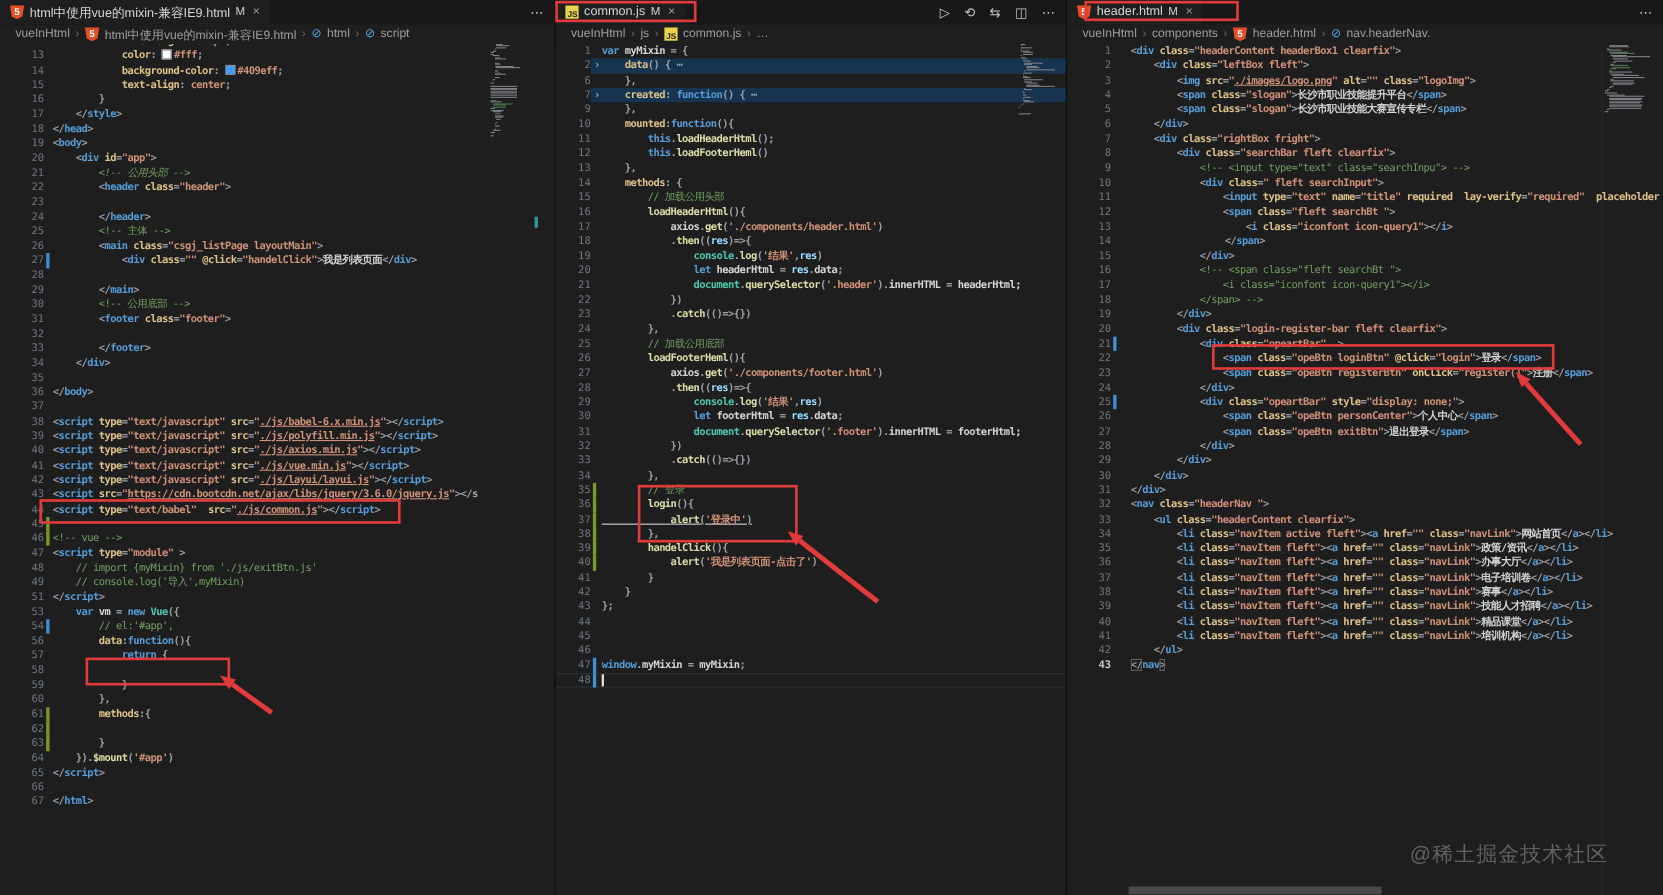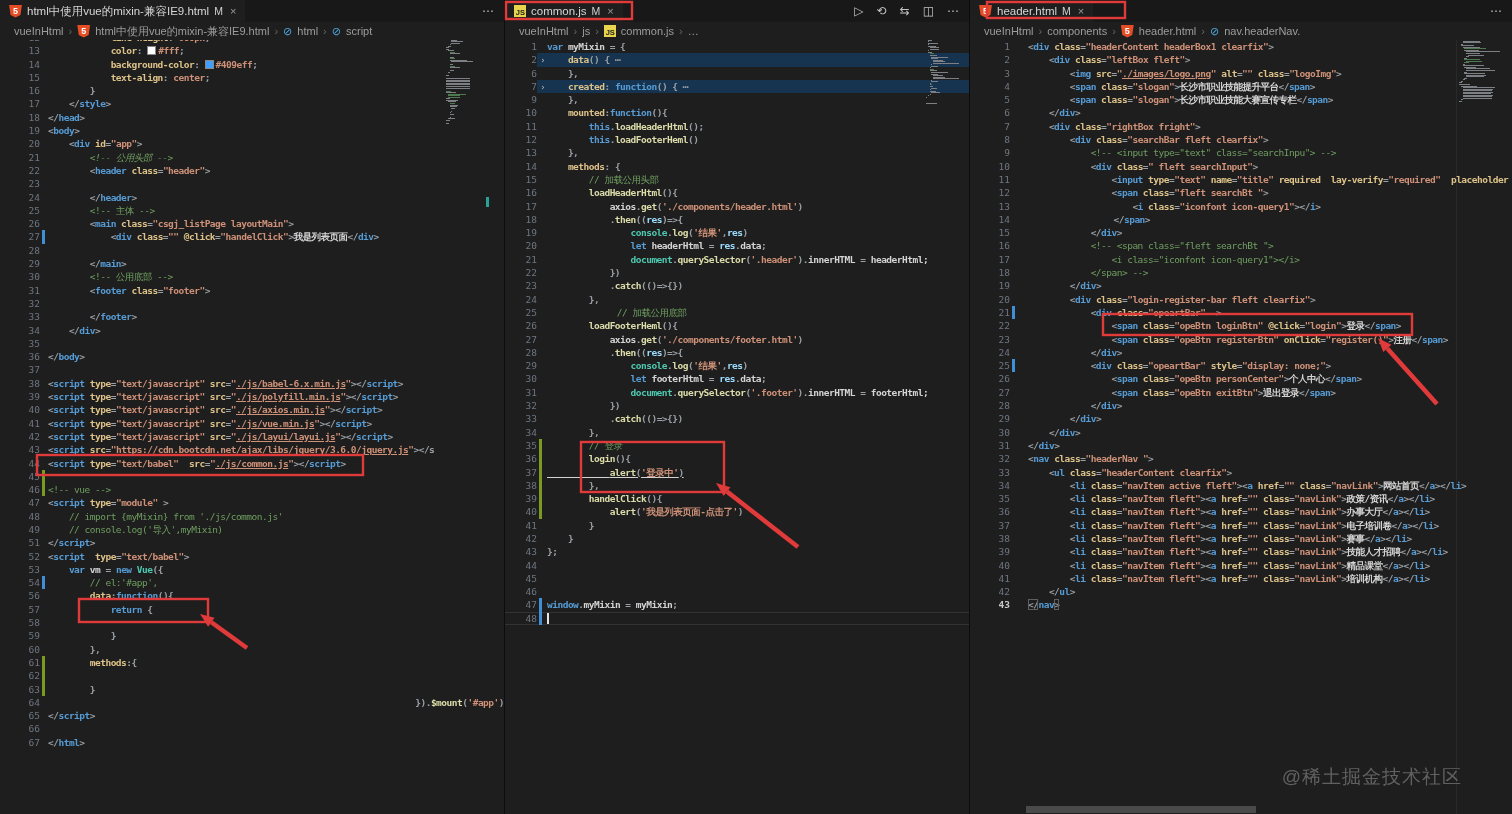--- a/index.html
+++ b/index.html
@@ -111,35 +111,34 @@
           <div class="row"><span class="num" style="width: 40px;">38</span><span class="txt" style="padding-left: 8px;"><span class="p">&lt;</span><span class="t">script</span><span class="a"> type</span><span class="p">=</span><span class="s">"text/javascript"</span><span class="a"> src</span><span class="p">=</span><span class="s">"</span><span class="u">./js/babel-6.x.min.js</span><span class="s">"</span><span class="p">&gt;&lt;/</span><span class="t">script</span><span class="p">&gt;</span></span></div>
           <div class="row"><span class="num" style="width: 40px;">39</span><span class="txt" style="padding-left: 8px;"><span class="p">&lt;</span><span class="t">script</span><span class="a"> type</span><span class="p">=</span><span class="s">"text/javascript"</span><span class="a"> src</span><span class="p">=</span><span class="s">"</span><span class="u">./js/polyfill.min.js</span><span class="s">"</span><span class="p">&gt;&lt;/</span><span class="t">script</span><span class="p">&gt;</span></span></div>
           <div class="row"><span class="num" style="width: 40px;">40</span><span class="txt" style="padding-left: 8px;"><span class="p">&lt;</span><span class="t">script</span><span class="a"> type</span><span class="p">=</span><span class="s">"text/javascript"</span><span class="a"> src</span><span class="p">=</span><span class="s">"</span><span class="u">./js/axios.min.js</span><span class="s">"</span><span class="p">&gt;&lt;/</span><span class="t">script</span><span class="p">&gt;</span></span></div>
           <div class="row"><span class="num" style="width: 40px;">41</span><span class="txt" style="padding-left: 8px;"><span class="p">&lt;</span><span class="t">script</span><span class="a"> type</span><span class="p">=</span><span class="s">"text/javascript"</span><span class="a"> src</span><span class="p">=</span><span class="s">"</span><span class="u">./js/vue.min.js</span><span class="s">"</span><span class="p">&gt;&lt;/</span><span class="t">script</span><span class="p">&gt;</span></span></div>
           <div class="row"><span class="num" style="width: 40px;">42</span><span class="txt" style="padding-left: 8px;"><span class="p">&lt;</span><span class="t">script</span><span class="a"> type</span><span class="p">=</span><span class="s">"text/javascript"</span><span class="a"> src</span><span class="p">=</span><span class="s">"</span><span class="u">./js/layui/layui.js</span><span class="s">"</span><span class="p">&gt;&lt;/</span><span class="t">script</span><span class="p">&gt;</span></span></div>
           <div class="row"><span class="num" style="width: 40px;">43</span><span class="txt" style="padding-left: 8px;"><span class="p">&lt;</span><span class="t">script</span><span class="a"> src</span><span class="p">=</span><span class="s">"</span><span class="u">https://cdn.bootcdn.net/ajax/libs/jquery/3.6.0/jquery.js</span><span class="s">"</span><span class="p">&gt;&lt;/s</span></span></div>
           <div class="row"><span class="num" style="width: 40px;">44</span><span class="txt" style="padding-left: 8px;"><span class="p">&lt;</span><span class="t">script</span><span class="a"> type</span><span class="p">=</span><span class="s">"text/babel"</span><span class="a">  src</span><span class="p">=</span><span class="s">"</span><span class="u">./js/common.js</span><span class="s">"</span><span class="p">&gt;&lt;/</span><span class="t">script</span><span class="p">&gt;</span></span></div>
           <div class="row"><span class="num" style="width: 40px;">45</span><span class="mark add" style="left: 42px;"></span><span class="txt" style="padding-left: 8px;"></span></div>
           <div class="row"><span class="num" style="width: 40px;">46</span><span class="mark add" style="left: 42px;"></span><span class="txt" style="padding-left: 8px;"><span class="c">&lt;!-- vue --&gt;</span></span></div>
           <div class="row"><span class="num" style="width: 40px;">47</span><span class="txt" style="padding-left: 8px;"><span class="p">&lt;</span><span class="t">script</span><span class="a"> type</span><span class="p">=</span><span class="s">"module"</span><span class="p"> &gt;</span></span></div>
-          <div class="row"><span class="num" style="width: 40px;">48</span><span class="txt" style="padding-left: 8px;"><span class="c">    // import {myMixin} from './js/common.js'</span></span></div>
+          <div class="row"><span class="num" style="width: 40px;">48</span><span class="txt" style="padding-left: 8px;"><span class="c">    // import {myMixin} from './js/exitBtn.js'</span></span></div>
           <div class="row"><span class="num" style="width: 40px;">49</span><span class="txt" style="padding-left: 8px;"><span class="c">    // console.log('导入',myMixin)</span></span></div>
           <div class="row"><span class="num" style="width: 40px;">51</span><span class="txt" style="padding-left: 8px;"><span class="p">&lt;/</span><span class="t">script</span><span class="p">&gt;</span></span></div>
-          <div class="row"><span class="num" style="width: 40px;">52</span><span class="txt" style="padding-left: 8px;"><span class="p">&lt;</span><span class="t">script</span><span class="a">  type</span><span class="p">=</span><span class="s">"text/babel"</span><span class="p">&gt;</span></span></div>
           <div class="row"><span class="num" style="width: 40px;">53</span><span class="txt" style="padding-left: 8px;"><span class="d">    </span><span class="t">var</span><span class="d"> vm </span><span class="p">= </span><span class="t">new</span><span class="d"> </span><span class="n">Vue</span><span class="p">({</span></span></div>
           <div class="row"><span class="num" style="width: 40px;">54</span><span class="mark mod" style="left: 42px;"></span><span class="txt" style="padding-left: 8px;"><span class="c">        // el:'#app',</span></span></div>
           <div class="row"><span class="num" style="width: 40px;">56</span><span class="txt" style="padding-left: 8px;"><span class="d">        </span><span class="a">data</span><span class="p">:</span><span class="t">function</span><span class="p">(){</span></span></div>
           <div class="row"><span class="num" style="width: 40px;">57</span><span class="txt" style="padding-left: 8px;"><span class="d">            </span><span class="t">return</span><span class="p"> {</span></span></div>
           <div class="row"><span class="num" style="width: 40px;">58</span><span class="txt" style="padding-left: 8px;"></span></div>
           <div class="row"><span class="num" style="width: 40px;">59</span><span class="txt" style="padding-left: 8px;"><span class="p">            }</span></span></div>
           <div class="row"><span class="num" style="width: 40px;">60</span><span class="txt" style="padding-left: 8px;"><span class="p">        },</span></span></div>
           <div class="row"><span class="num" style="width: 40px;">61</span><span class="mark add" style="left: 42px;"></span><span class="txt" style="padding-left: 8px;"><span class="d">        </span><span class="a">methods</span><span class="p">:{</span></span></div>
           <div class="row"><span class="num" style="width: 40px;">62</span><span class="mark add" style="left: 42px;"></span><span class="txt" style="padding-left: 8px;"></span></div>
           <div class="row"><span class="num" style="width: 40px;">63</span><span class="mark add" style="left: 42px;"></span><span class="txt" style="padding-left: 8px;"><span class="p">        }</span></span></div>
-          <div class="row"><span class="num" style="width: 40px;">64</span><span class="txt" style="padding-left: 8px; text-align: right;"><span class="p">    }).</span><span class="f">$mount</span><span class="p">(</span><span class="s">'#app'</span><span class="p">)</span></span></div>
+          <div class="row"><span class="num" style="width: 40px;">64</span><span class="txt" style="padding-left: 8px;"><span class="p">    }).</span><span class="f">$mount</span><span class="p">(</span><span class="s">'#app'</span><span class="p">)</span></span></div>
           <div class="row"><span class="num" style="width: 40px;">65</span><span class="txt" style="padding-left: 8px;"><span class="p">&lt;/</span><span class="t">script</span><span class="p">&gt;</span></span></div>
           <div class="row"><span class="num" style="width: 40px;">66</span><span class="txt" style="padding-left: 8px;"></span></div>
           <div class="row"><span class="num" style="width: 40px;">67</span><span class="txt" style="padding-left: 8px;"><span class="p">&lt;/</span><span class="t">html</span><span class="p">&gt;</span></span></div>
         </div>
       </div>
   <div class="minimap" style="left: 446px; top: 38px; width: 26px;">
         <div class="mmrow" style="width: 8.55px; margin-left: 5.4px; background: rgb(124, 127, 132);"></div>
         <div class="mmrow" style="width: 5.4px; margin-left: 5.4px; background: rgb(124, 127, 132);"></div>
         <div class="mmrow" style="width: 11.7px; margin-left: 5.4px; background: rgb(124, 127, 132);"></div>
         <div class="mmrow" style="width: 8.55px; margin-left: 5.4px; background: rgb(124, 127, 132);"></div>
@@ -239,21 +238,21 @@
           <div class="row"><span class="num" style="width: 32px;">15</span><span class="txt" style="padding-left: 10px;"><span class="c">        // 加载公用头部</span></span></div>
           <div class="row"><span class="num" style="width: 32px;">16</span><span class="txt" style="padding-left: 10px;"><span class="d">        </span><span class="f">loadHeaderHtml</span><span class="p">(){</span></span></div>
           <div class="row"><span class="num" style="width: 32px;">17</span><span class="txt" style="padding-left: 10px;"><span class="d">            </span><span class="d">axios</span><span class="p">.</span><span class="f">get</span><span class="p">(</span><span class="s">'./components/header.html'</span><span class="p">)</span></span></div>
           <div class="row"><span class="num" style="width: 32px;">18</span><span class="txt" style="padding-left: 10px;"><span class="p">            .</span><span class="f">then</span><span class="p">((</span><span class="r">res</span><span class="p">)=&gt;{</span></span></div>
           <div class="row"><span class="num" style="width: 32px;">19</span><span class="txt" style="padding-left: 10px;"><span class="d">                </span><span class="n">console</span><span class="p">.</span><span class="f">log</span><span class="p">(</span><span class="s">'结果'</span><span class="p">,</span><span class="r">res</span><span class="p">)</span></span></div>
           <div class="row"><span class="num" style="width: 32px;">20</span><span class="txt" style="padding-left: 10px;"><span class="d">                </span><span class="t">let</span><span class="d"> headerHtml </span><span class="p">= </span><span class="r">res</span><span class="p">.</span><span class="d">data</span><span class="p">;</span></span></div>
           <div class="row"><span class="num" style="width: 32px;">21</span><span class="txt" style="padding-left: 10px;"><span class="d">                </span><span class="n">document</span><span class="p">.</span><span class="f">querySelector</span><span class="p">(</span><span class="s">'.header'</span><span class="p">).</span><span class="d">innerHTML</span><span class="p"> = </span><span class="d">headerHtml;</span></span></div>
           <div class="row"><span class="num" style="width: 32px;">22</span><span class="txt" style="padding-left: 10px;"><span class="p">            })</span></span></div>
           <div class="row"><span class="num" style="width: 32px;">23</span><span class="txt" style="padding-left: 10px;"><span class="p">            .</span><span class="f">catch</span><span class="p">(()=&gt;{})</span></span></div>
           <div class="row"><span class="num" style="width: 32px;">24</span><span class="txt" style="padding-left: 10px;"><span class="p">        },</span></span></div>
-          <div class="row"><span class="num" style="width: 32px;">25</span><span class="txt" style="padding-left: 10px; margin-left: 28px;"><span class="c">        // 加载公用底部</span></span></div>
+          <div class="row"><span class="num" style="width: 32px;">25</span><span class="txt" style="padding-left: 10px;"><span class="c">        // 加载公用底部</span></span></div>
           <div class="row"><span class="num" style="width: 32px;">26</span><span class="txt" style="padding-left: 10px;"><span class="d">        </span><span class="f">loadFooterHeml</span><span class="p">(){</span></span></div>
           <div class="row"><span class="num" style="width: 32px;">27</span><span class="txt" style="padding-left: 10px;"><span class="d">            </span><span class="d">axios</span><span class="p">.</span><span class="f">get</span><span class="p">(</span><span class="s">'./components/footer.html'</span><span class="p">)</span></span></div>
           <div class="row"><span class="num" style="width: 32px;">28</span><span class="txt" style="padding-left: 10px;"><span class="p">            .</span><span class="f">then</span><span class="p">((</span><span class="r">res</span><span class="p">)=&gt;{</span></span></div>
           <div class="row"><span class="num" style="width: 32px;">29</span><span class="txt" style="padding-left: 10px;"><span class="d">                </span><span class="n">console</span><span class="p">.</span><span class="f">log</span><span class="p">(</span><span class="s">'结果'</span><span class="p">,</span><span class="r">res</span><span class="p">)</span></span></div>
           <div class="row"><span class="num" style="width: 32px;">30</span><span class="txt" style="padding-left: 10px;"><span class="d">                </span><span class="t">let</span><span class="d"> footerHtml </span><span class="p">= </span><span class="r">res</span><span class="p">.</span><span class="d">data</span><span class="p">;</span></span></div>
           <div class="row"><span class="num" style="width: 32px;">31</span><span class="txt" style="padding-left: 10px;"><span class="d">                </span><span class="n">document</span><span class="p">.</span><span class="f">querySelector</span><span class="p">(</span><span class="s">'.footer'</span><span class="p">).</span><span class="d">innerHTML</span><span class="p"> = </span><span class="d">footerHtml;</span></span></div>
           <div class="row"><span class="num" style="width: 32px;">32</span><span class="txt" style="padding-left: 10px;"><span class="p">            })</span></span></div>
           <div class="row"><span class="num" style="width: 32px;">33</span><span class="txt" style="padding-left: 10px;"><span class="p">            .</span><span class="f">catch</span><span class="p">(()=&gt;{})</span></span></div>
           <div class="row"><span class="num" style="width: 32px;">34</span><span class="txt" style="padding-left: 10px;"><span class="p">        },</span></span></div>
           <div class="row"><span class="num" style="width: 32px;">35</span><span class="mark add" style="left: 34px;"></span><span class="txt" style="padding-left: 10px;"><span class="c">        // 登录</span></span></div>

